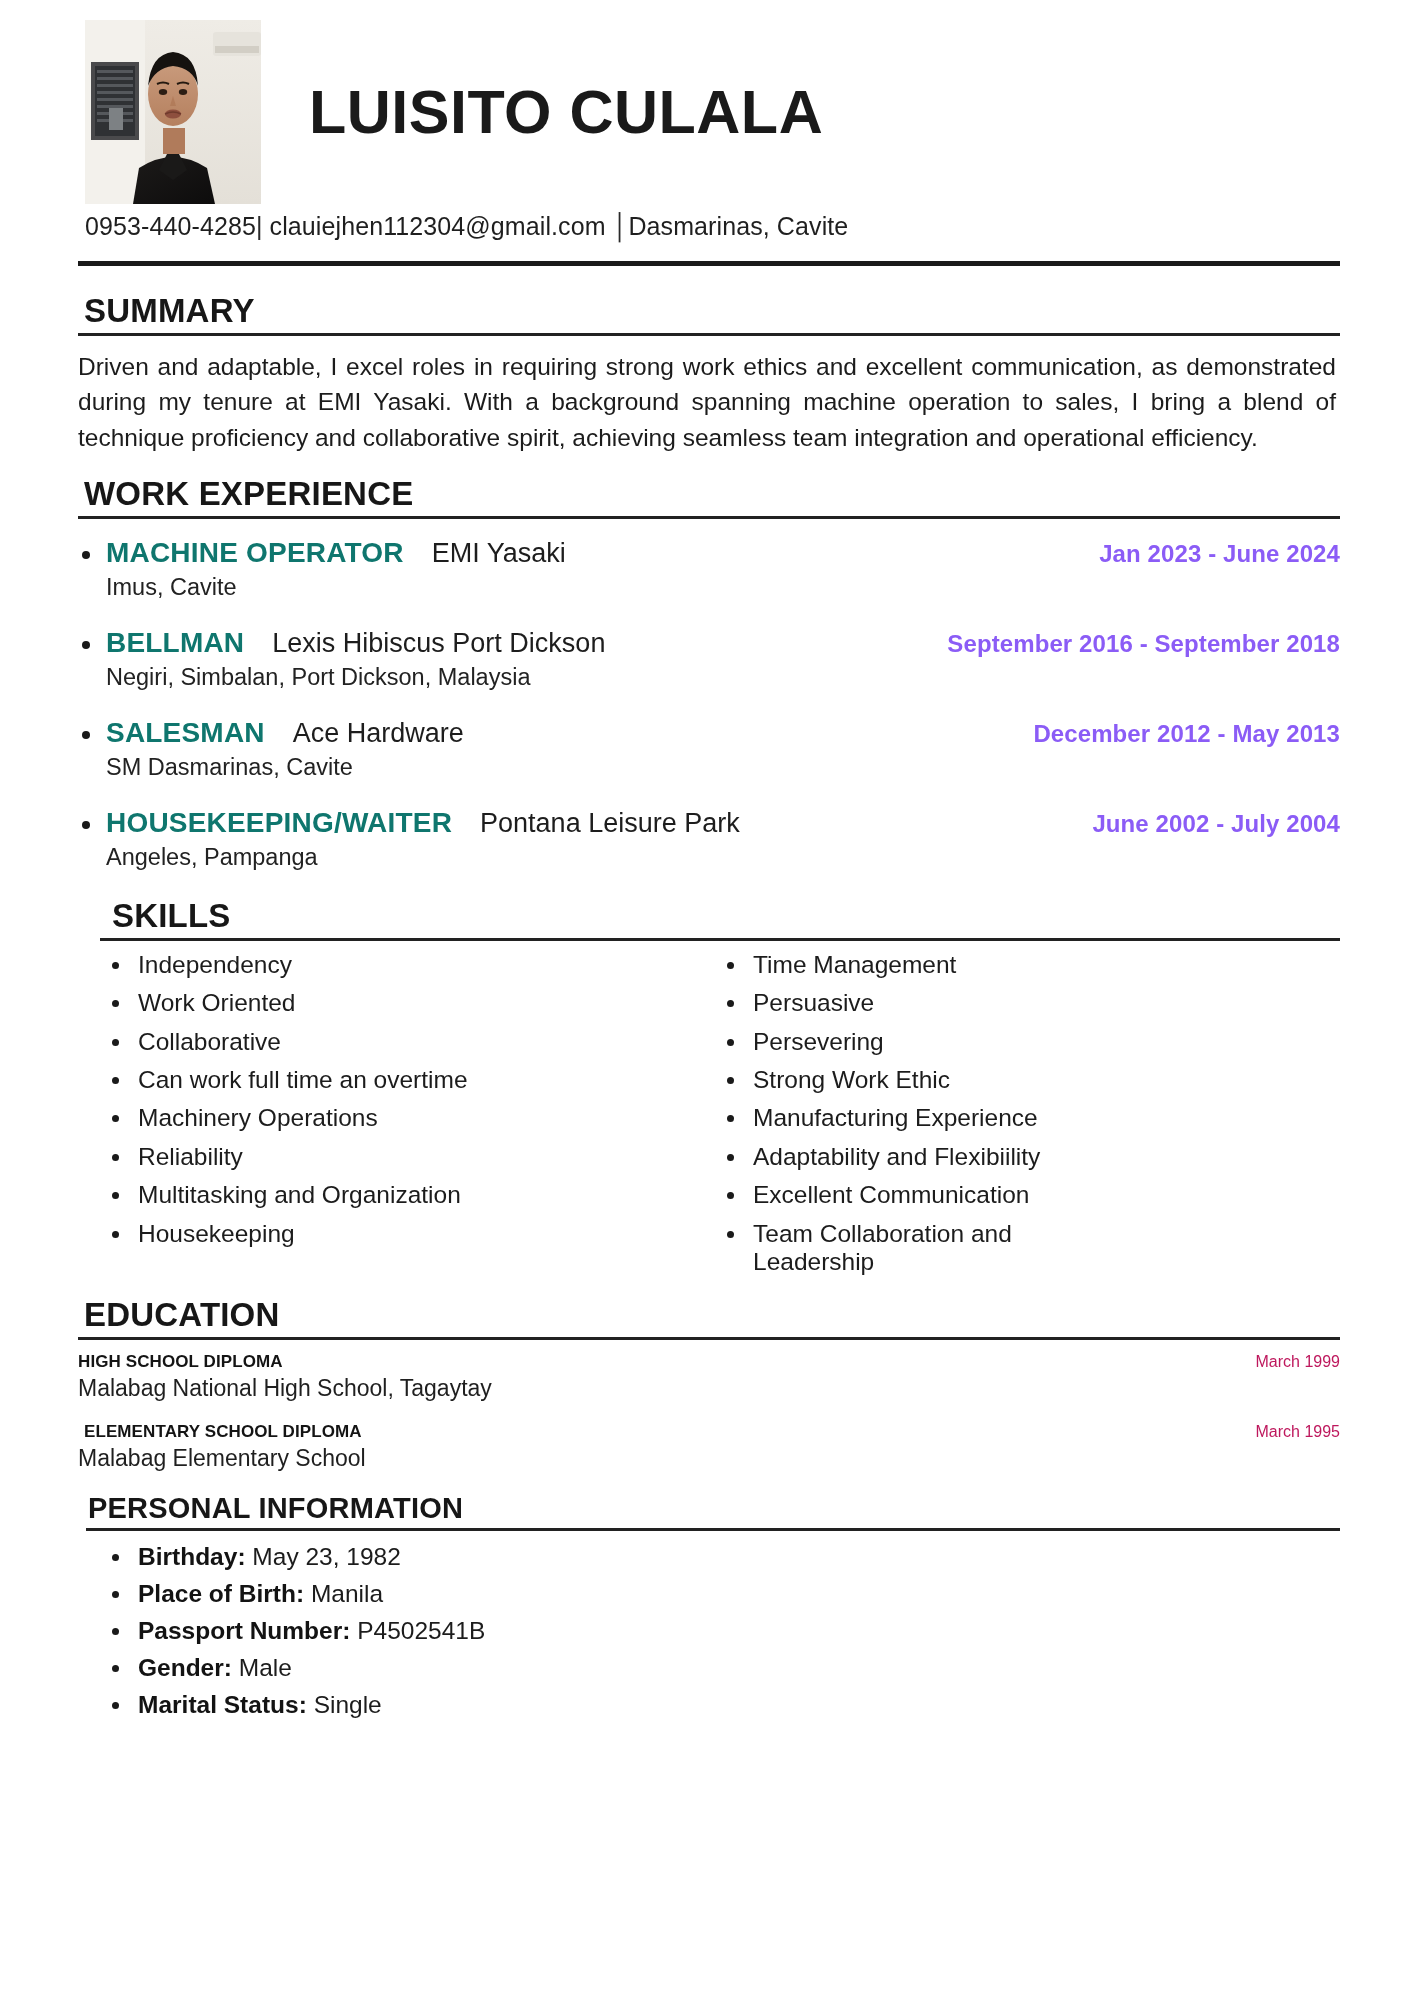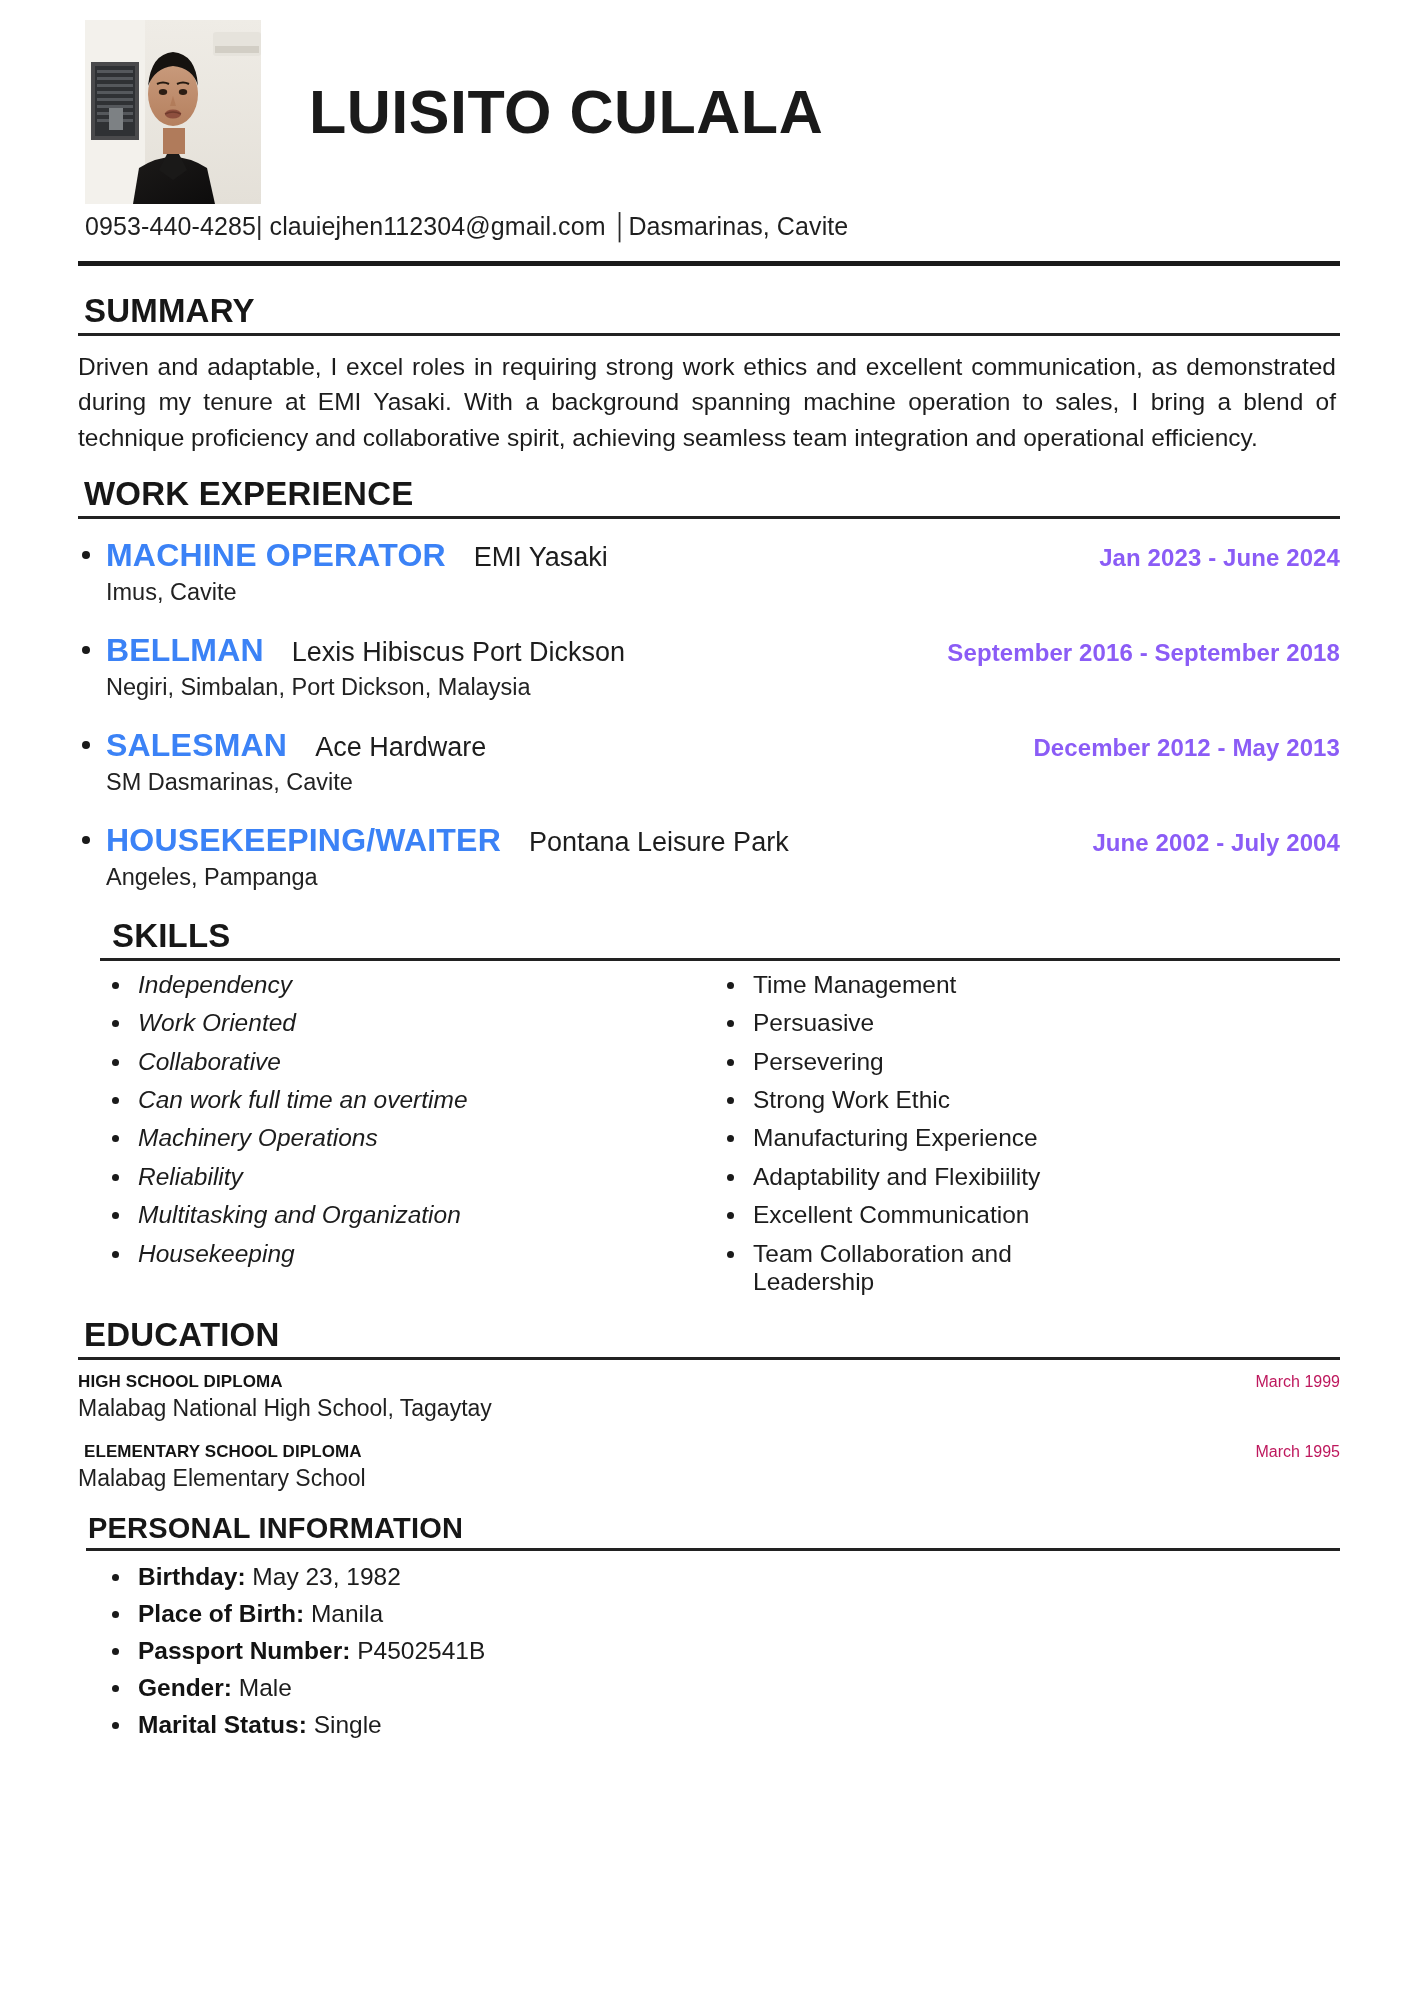--- a/index.html
+++ b/index.html
@@ -105,24 +105,24 @@
   .job-bullet {
     position: absolute;
     left: 4px;
     top: 14px;
     width: 8px;
     height: 8px;
     border-radius: 50%;
     background: #1a1a1a;
   }
   .job-title {
-    font-size: 32px;
+    font-size: 28px;
     font-weight: bold;
     letter-spacing: 0.2px;
-    color: #3b82f6;
+    color: #0f766e;
     text-align: center;
   }
   .job-company {
     font-size: 27px;
     font-weight: normal;
     margin-left: 28px;
     color: #1d1d1d;
   }
   .job-date {
     font-size: 24px;
@@ -156,21 +156,21 @@
   .skills-col li::before {
     content: "";
     position: absolute;
     left: 8px;
     top: 11px;
     width: 7px;
     height: 7px;
     border-radius: 50%;
     background: #1a1a1a;
   }
-  .skills-col.left li { margin-left: 26px; font-style: italic; }
+  .skills-col.left li { margin-left: 26px; }
   .skills-col.right li { margin-left: 10px; }
 
   
   .edu-list { margin-top: 12px; }
   .edu-item { margin-bottom: 20px; }
   .edu-row {
     display: flex;
     justify-content: space-between;
     align-items: baseline;
   }

